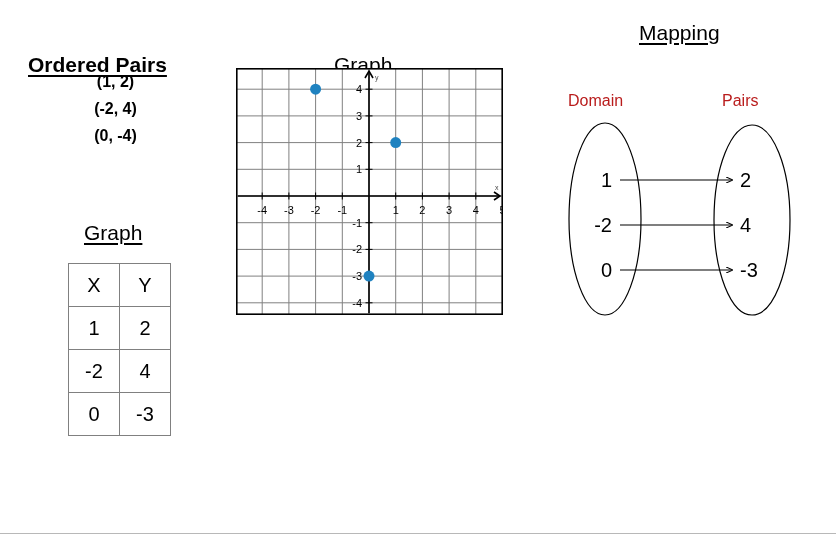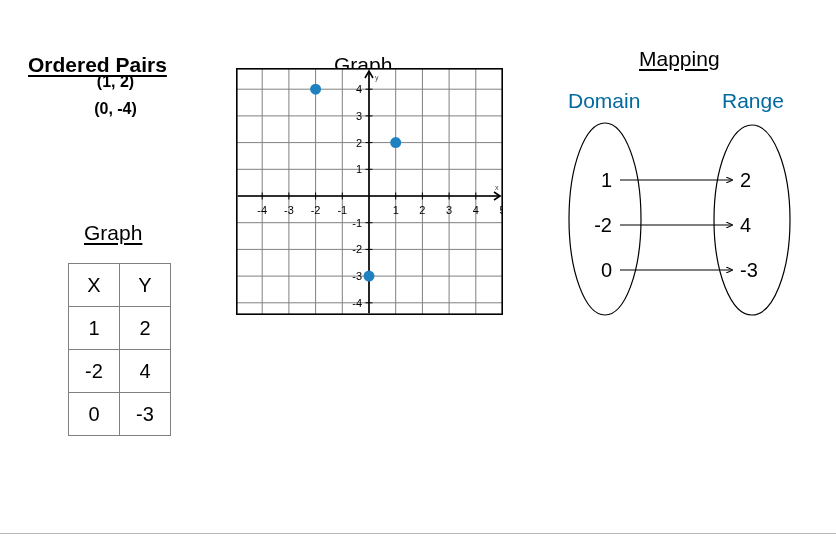--- a/index.html
+++ b/index.html
@@ -24,24 +24,24 @@
   
   .section-title {
     font-size: 21px;
     line-height: 22px;
     text-decoration: underline;
     text-underline-offset: 3px;
     white-space: nowrap;
     color: #000;
   }
   .plain-label {
-    font-size: 21px;
+    font-size: 16px;
     line-height: 22px;
     white-space: nowrap;
-    color: #0369a1;
+    color: #b91c1c;
   }
 
   
   #ordered-pairs-title { left: 28px; top: 54px; font-weight: bold; }
   #ordered-pairs-list {
     left: 28px;
     top: 68px;
     width: 175px;
     text-align: center;
   }
@@ -75,21 +75,21 @@
   #graph-title { left: 334px; top: 38px; margin-top: 16px; }
   #graph-panel {
     left: 236px;
     top: 68px;
     width: 267px;
     height: 247px;
   }
   #graph-svg { display: block; }
 
   
-  #mapping-title { left: 639px; top: 48px; }
+  #mapping-title { left: 639px; top: 22px; }
   #domain-label { left: 568px; top: 90px; }
   #range-label  { left: 722px; top: 90px; }
   #mapping-panel {
     left: 560px;
     top: 118px;
     width: 245px;
     height: 210px;
   }
   #mapping-svg { display: block; }
 
@@ -104,20 +104,21 @@
 </style>
 </head>
 <body>
 
 <div id="slide">
 
   <div class="abs section-title" id="ordered-pairs-title">Ordered Pairs</div>
 
   <div class="abs" id="ordered-pairs-list">
     <div class="pair">(1, 2)</div>
+    <div class="pair">(-2, 4)</div>
     <div class="pair">(0, -4)</div>
   </div>
 
   <div class="abs section-title" id="table-title">Graph</div>
 
   <table class="abs" id="value-table">
     <tbody>
       <tr>
         <th>X</th>
         <th>Y</th>
@@ -218,21 +219,21 @@
           <circle cx="133" cy="208.1" r="5.5" fill="#1f82c0"></circle>
         </g>
       <rect x="0.8" y="0.8" width="265.4" height="245.4" fill="none" stroke="#000000" stroke-width="1.6"></rect>
     </svg>
   </div>
 
   <div class="abs section-title" id="mapping-title">Mapping</div>
 
   <div class="abs plain-label" id="domain-label">Domain</div>
 
-  <div class="abs plain-label" id="range-label">Range</div>
+  <div class="abs plain-label" id="range-label">Pairs</div>
 
   <div class="abs" id="mapping-panel">
     <svg id="mapping-svg" width="245" height="210" viewBox="0 0 245 210">
       <ellipse cx="45" cy="101" rx="36" ry="96" fill="none" stroke="#000000" stroke-width="1.2"></ellipse>
       <ellipse cx="192" cy="102" rx="38" ry="95" fill="none" stroke="#000000" stroke-width="1.2"></ellipse>
       <defs>
         <marker id="arrowhead" markerWidth="7" markerHeight="6" refX="6" refY="3" orient="auto" markerUnits="userSpaceOnUse">
           <path d="M0,0 L7,3 L0,6" fill="none" stroke="#000000" stroke-width="1.1"></path>
         </marker>
       </defs>

